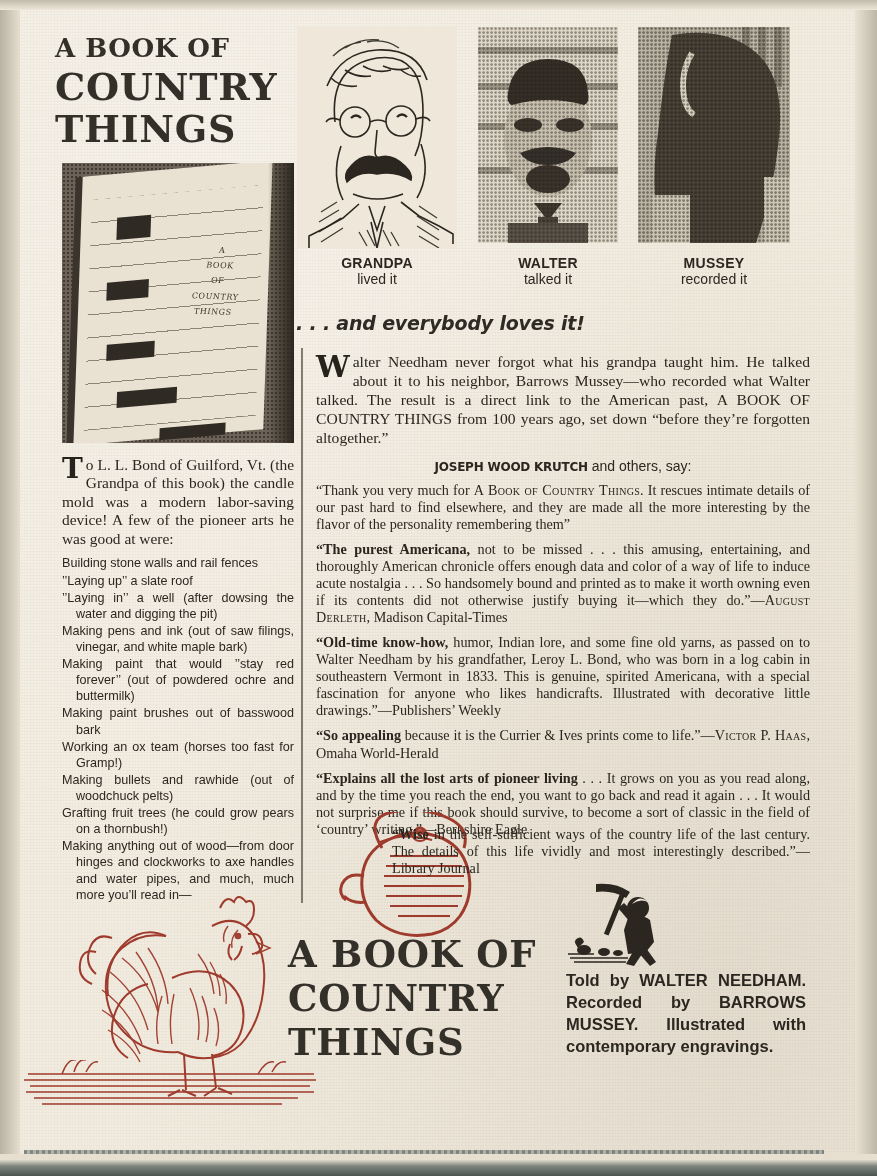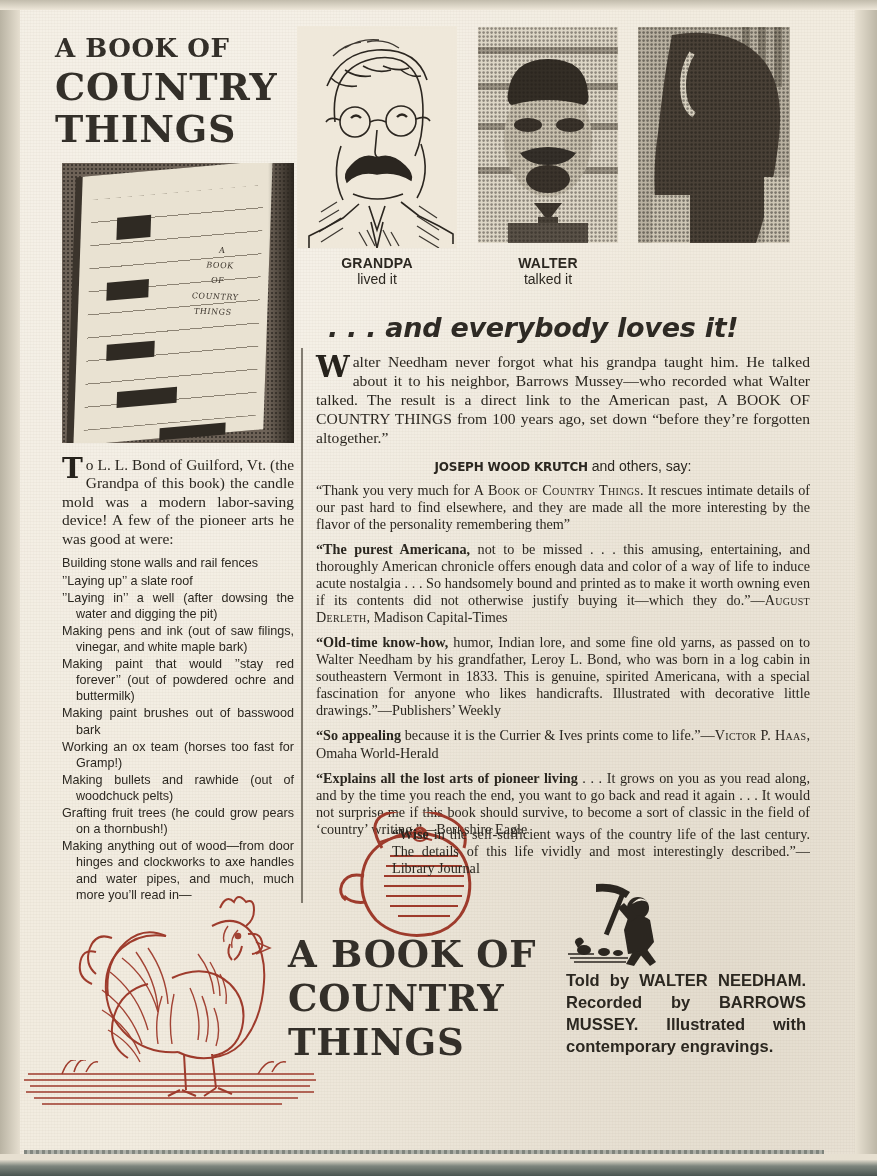--- a/index.html
+++ b/index.html
@@ -66,23 +66,23 @@
   .pt3{left:638px;top:27px;width:152px;height:216px;background:#b9b1a1;}
   .cap{position:absolute;text-align:center;font-family:"Liberation Sans",sans-serif;
        color:#2b2720;}
   .cap .n{font-weight:bold;font-size:14px;letter-spacing:.02em;}
   .cap .s{font-size:14px;}
   .cap1{left:297px;top:255px;width:160px;}
   .cap2{left:478px;top:255px;width:140px;}
   .cap3{left:638px;top:255px;width:152px;}
 
   
-  .headline{position:absolute;left:328px;top:312px;width:500px;
+  .headline{position:absolute;left:296px;top:312px;width:500px;
      font-family:"DejaVu Sans",sans-serif;font-weight:bold;font-style:italic;
-     font-size:27px;color:#2e2a24;letter-spacing:-.01em;}
+     font-size:19px;color:#2e2a24;letter-spacing:-.01em;}
 
   
   .vrule{position:absolute;left:301px;top:348px;width:2px;height:555px;
      background:#6d675c;opacity:.85;}
 
   
   .rcol{position:absolute;left:316px;top:352px;width:494px;}
   .lead{font-family:"Liberation Serif",serif;font-size:15.6px;line-height:1.22;
         text-align:justify;color:#2a261f;}
   .dropW{float:left;font-family:"DejaVu Serif",serif;font-size:30px;line-height:.84;
@@ -232,20 +232,24 @@
   </div>
 
   <div class="cap cap1">
     <div class="n">GRANDPA</div>
     <div class="s">lived it</div>
   </div>
   <div class="cap cap2">
     <div class="n">WALTER</div>
     <div class="s">talked it</div>
   </div>
+  <div class="cap cap3">
+    <div class="n">MUSSEY</div>
+    <div class="s">recorded it</div>
+  </div>
 
   <div class="headline">. . . and everybody loves it!</div>
 
   <div class="vrule"></div>
 
   <div class="rcol">
     <div class="lead">
       <span class="dropW">W</span><span>alter Needham never forgot what his grandpa taught him. He talked about it to his neighbor, Barrows Mussey—who recorded what Walter talked. The result is a direct link to the American past, A BOOK OF COUNTRY THINGS from 100 years ago, set down “before they’re forgotten altogether.”</span>
     </div>
 

